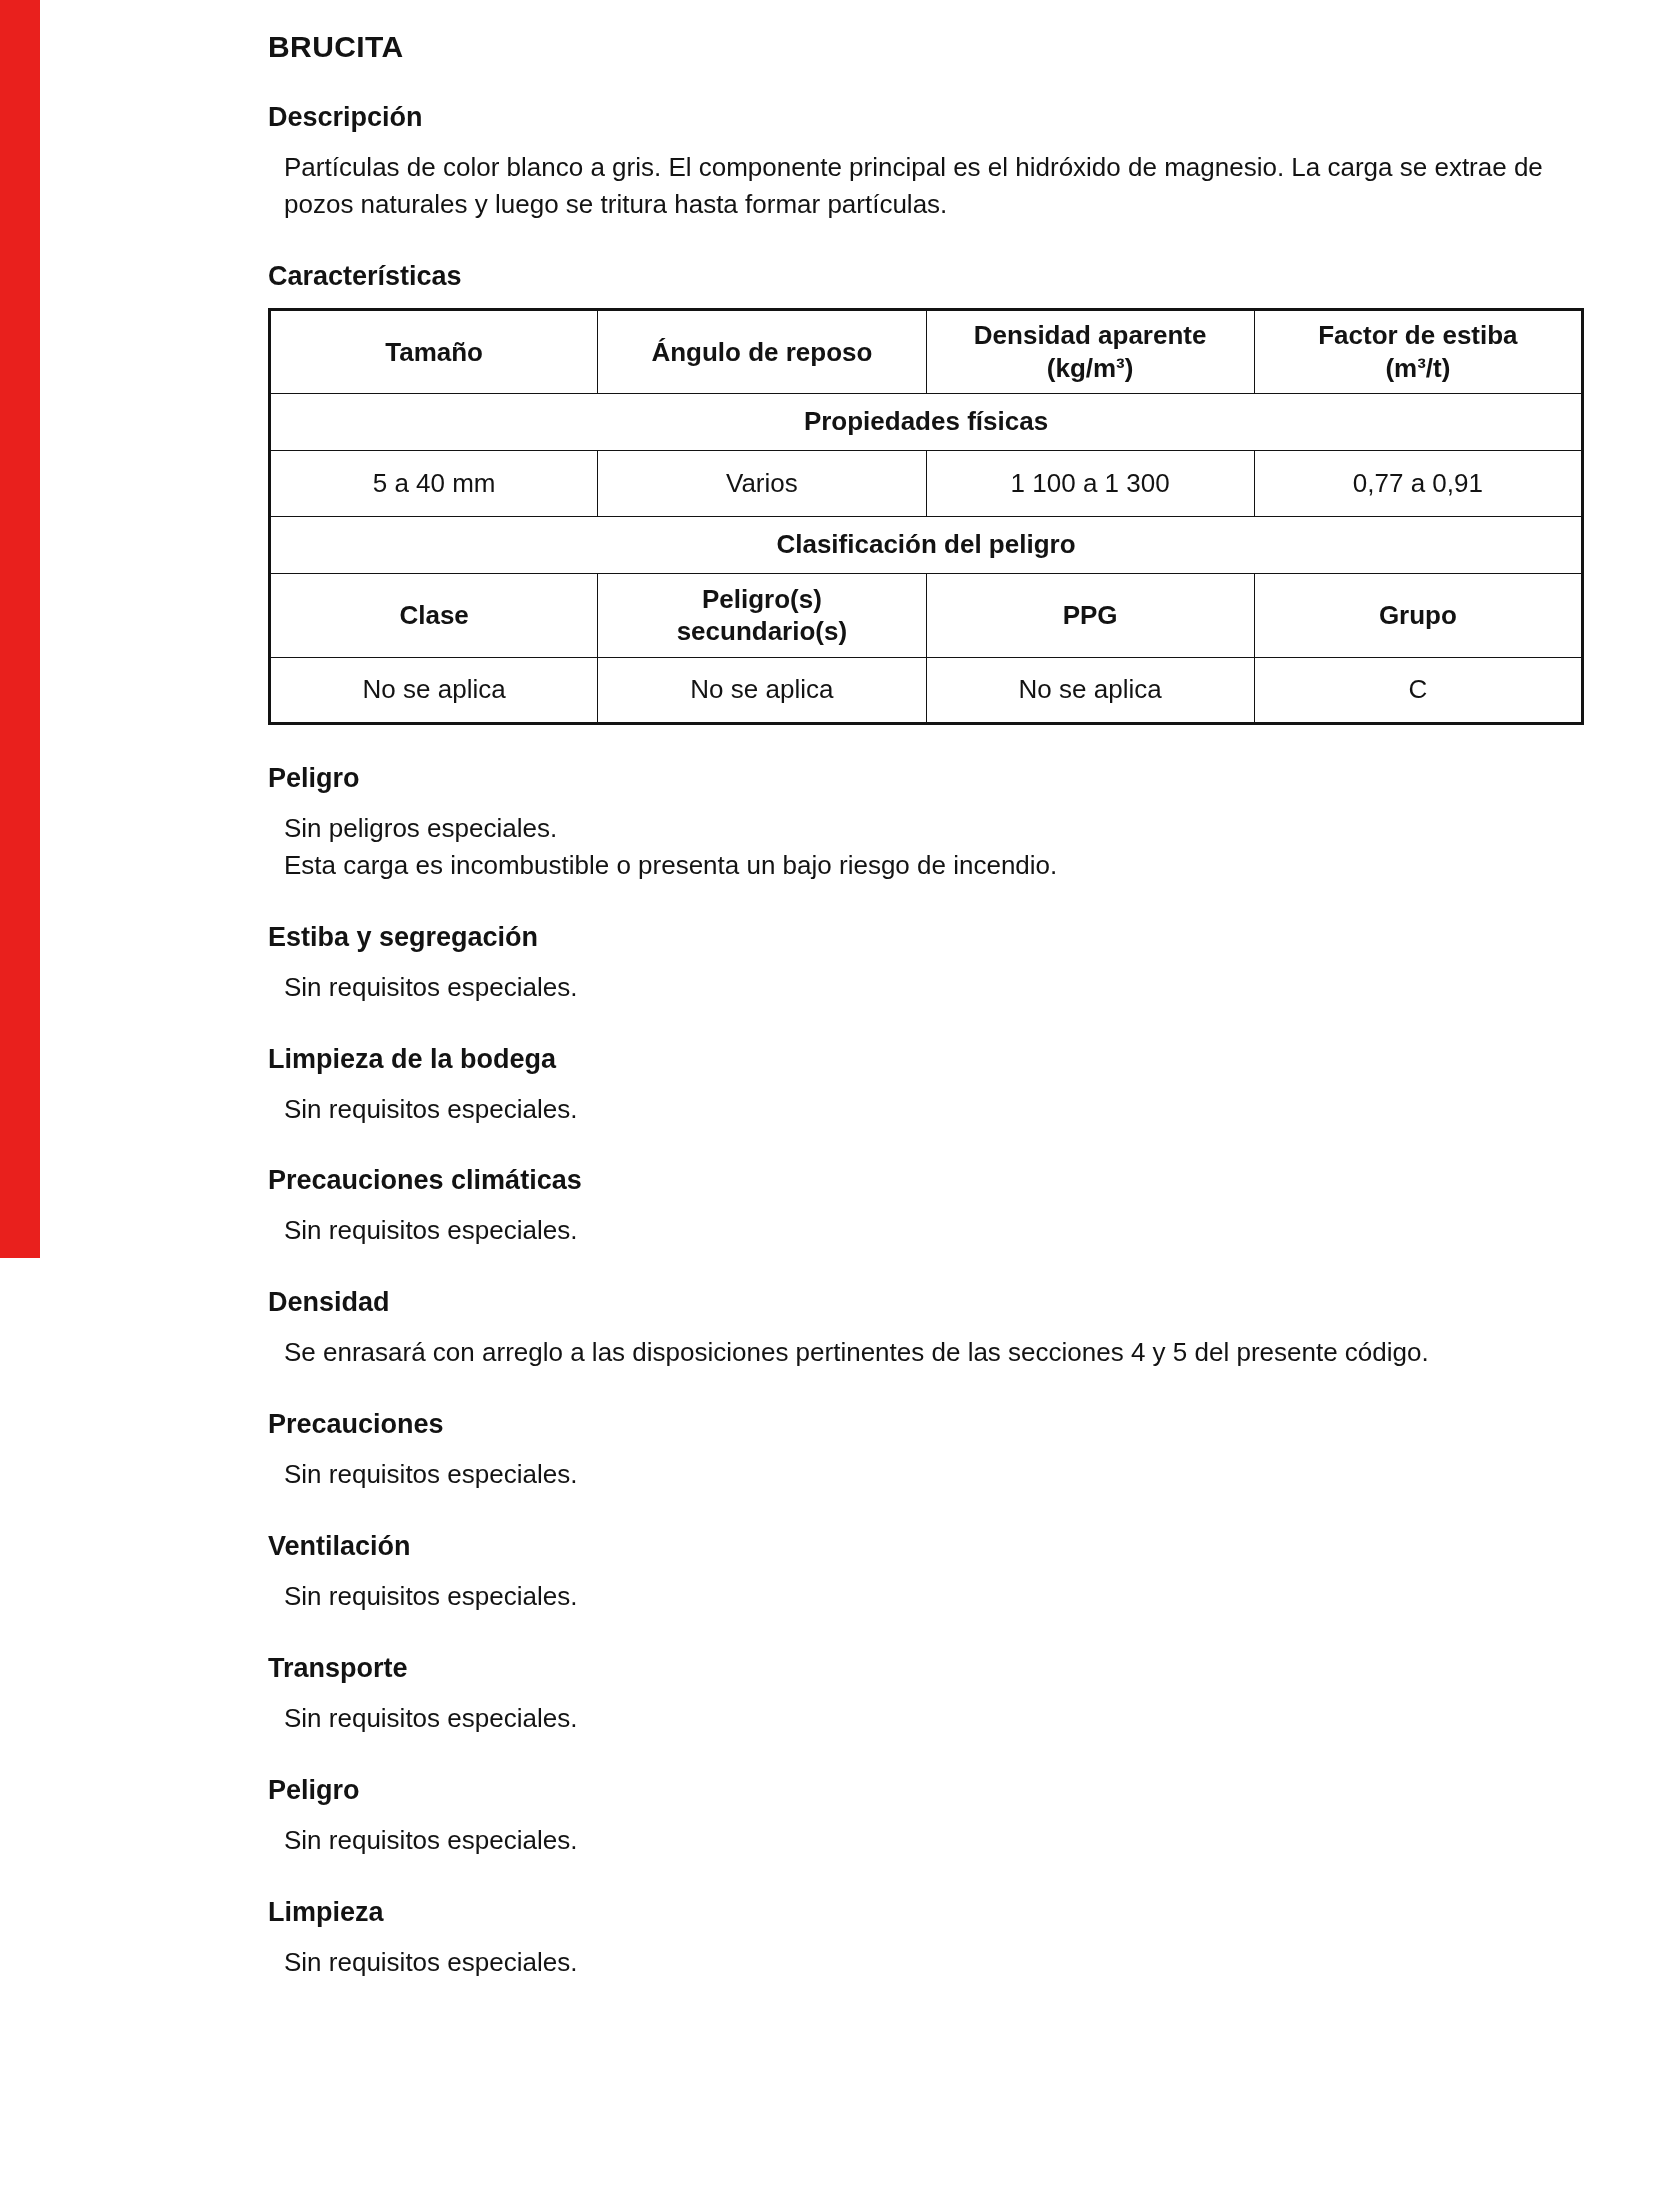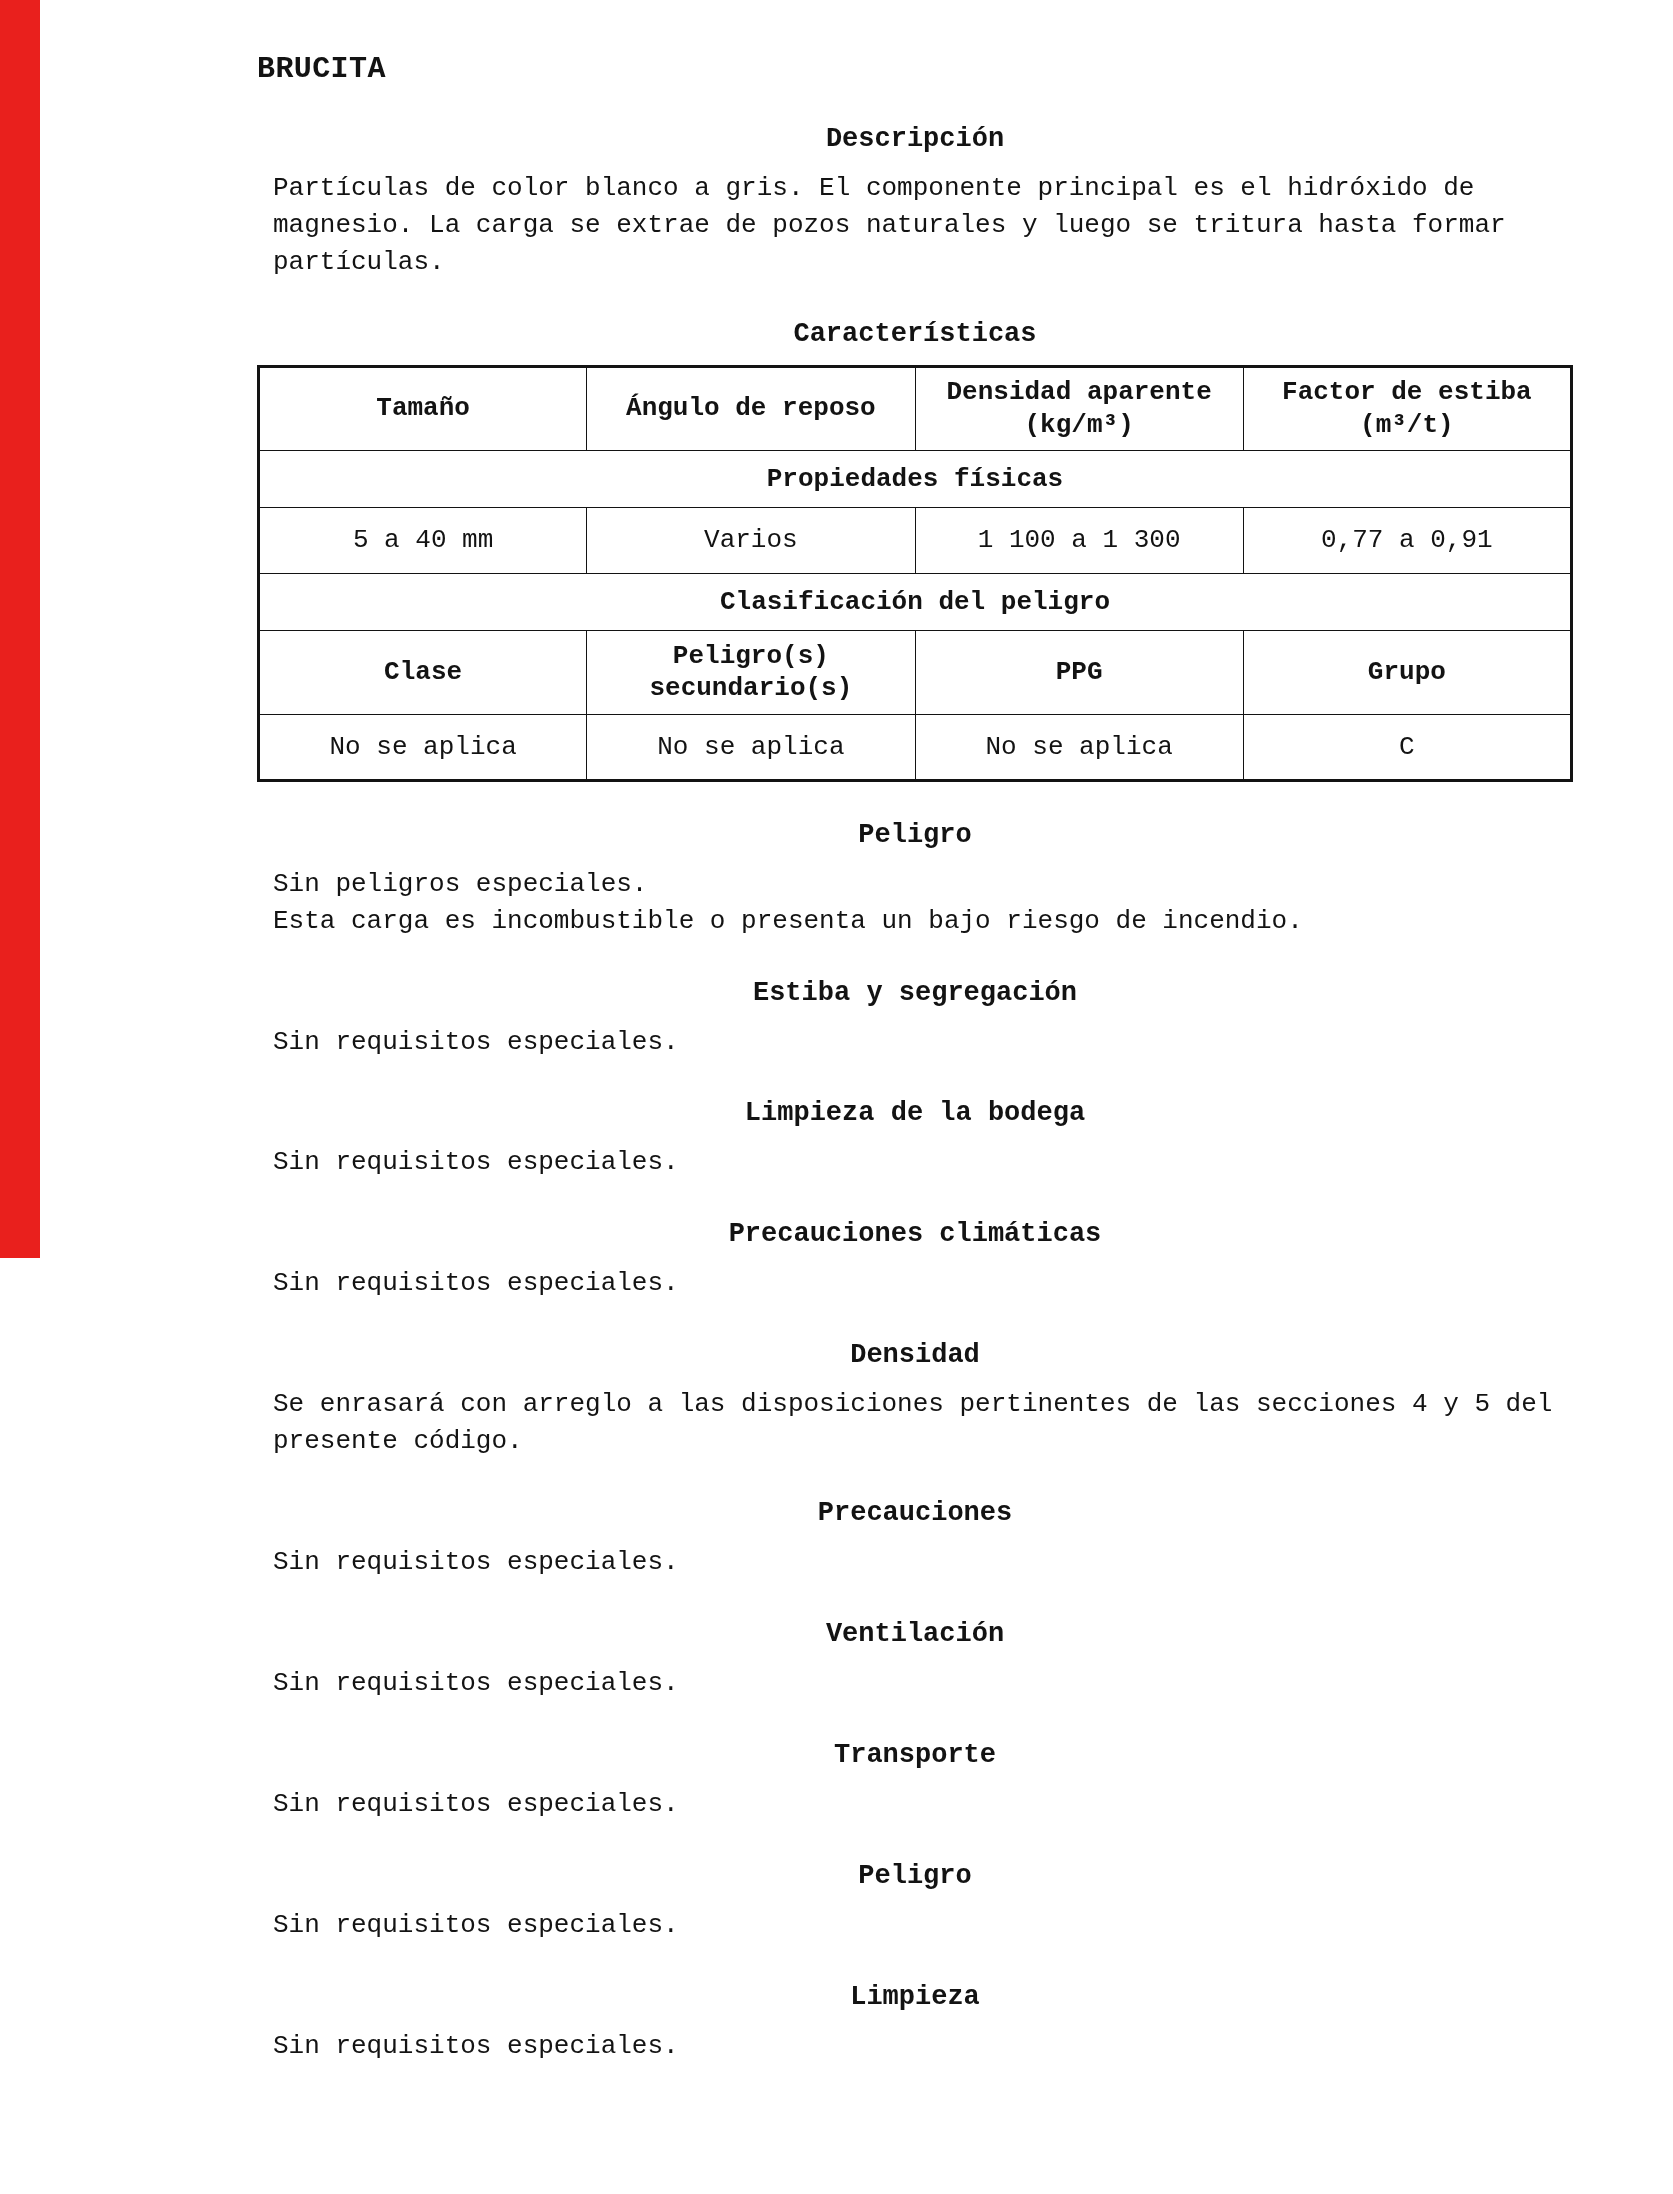--- a/index.html
+++ b/index.html
@@ -16,37 +16,35 @@
   .revision-bar {
     position: absolute;
     left: 0;
     top: 0;
     width: 40px;
     height: 1258px;
     background: #e9201d;
   }
   .content {
     position: absolute;
-    left: 257px;
+    left: 268px;
     top: 0;
     width: 1316px;
-    padding-top: 52px;
-    font-family: Liberation Mono, monospace;
+    padding-top: 30px;
   }
   .doc-title {
     font-size: 30px;
     font-weight: 700;
     margin: 0;
     letter-spacing: 0.4px;
   }
   .section-heading {
     font-size: 27px;
     font-weight: 700;
     margin: 38px 0 8px 0;
-    text-align: center;
   }
   .section-body {
     font-size: 26px;
     line-height: 1.42;
     margin: 16px;
     white-space: pre-line;
   }
   .char-table {
     width: 100%;
     border-collapse: collapse;

